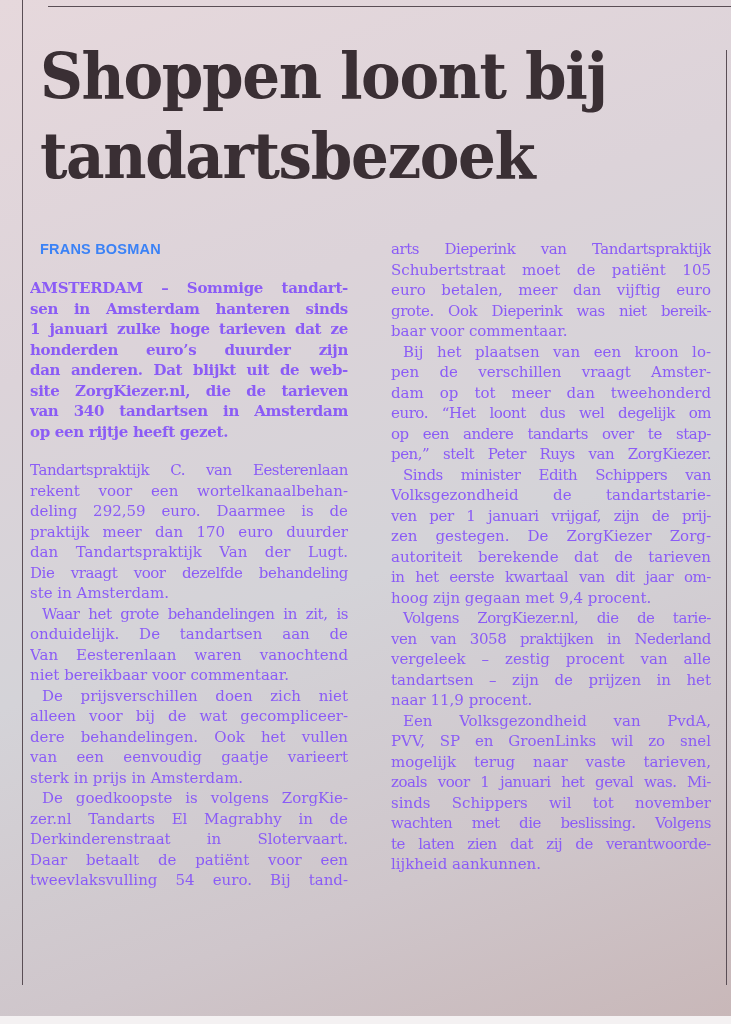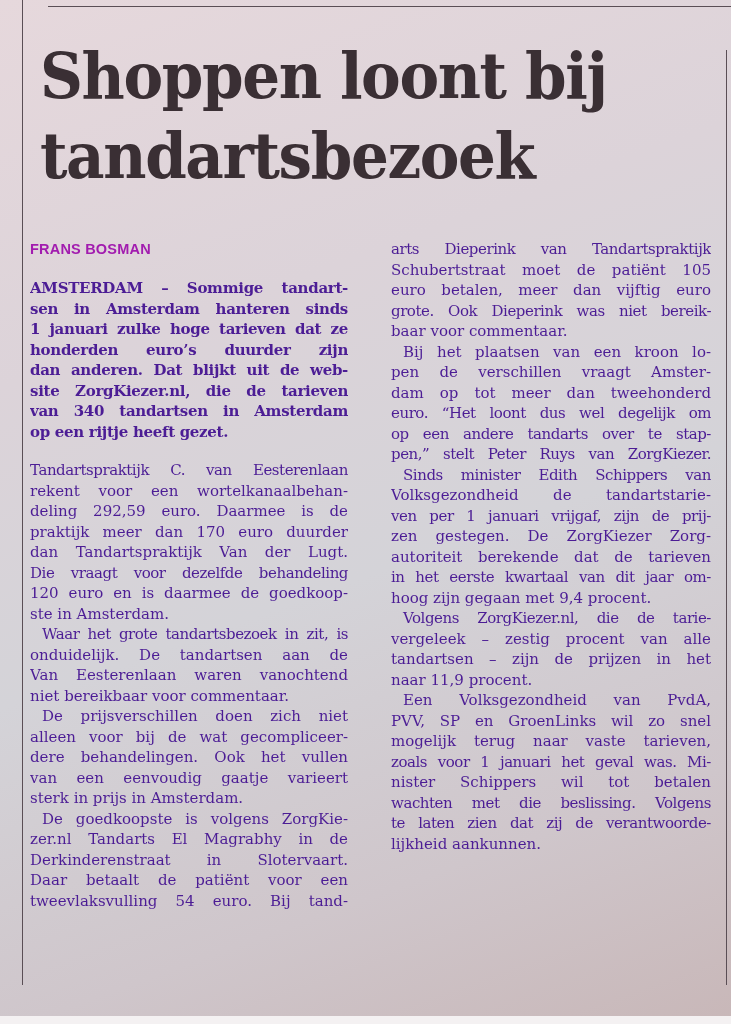--- a/index.html
+++ b/index.html
@@ -57,34 +57,34 @@
     font-weight: bold;
     font-size: 64px;
     line-height: 80px;
     letter-spacing: -1.5px;
     color: #3a2f34;
     transform: scaleX(0.93);
     transform-origin: left top;
   }
   .byline {
     position: absolute;
-    left: 30px;
+    left: 40px;
     top: 241px;
     font-family: "Liberation Sans", sans-serif;
     font-weight: bold;
     font-size: 14.5px;
     letter-spacing: 0.2px;
-    color: #a21caf;
+    color: #3b82f6;
   }
   .col {
     position: absolute;
     font-family: "DejaVu Serif", serif;
     font-size: 15px;
     line-height: 20.5px;
-    color: #4c1d95;
+    color: #8b5cf6;
   }
   .col-1 {
     left: 30px;
     top: 278px;
     width: 318px;
   }
   .col-2 {
     left: 391px;
     top: 239px;
     width: 320px;
@@ -143,25 +143,24 @@
   </div>
   <span class="gap"></span>
 
   <div>
     <span class="line narrow">Tandartspraktijk C. van Eesterenlaan</span>
     <span class="line">rekent voor een wortelkanaalbehan-</span>
     <span class="line">deling 292,59 euro. Daarmee is de</span>
     <span class="line">praktijk meer dan 170 euro duurder</span>
     <span class="line">dan Tandartspraktijk Van der Lugt.</span>
     <span class="line narrow">Die vraagt voor dezelfde behandeling</span>
-    <span class="line">120 euro en is daarmee de goedkoop-</span>
     <span class="line last">ste in Amsterdam.</span>
   </div>
   <div>
-    <span class="line indent narrow">Waar het grote tandartsbezoek in zit, is</span>
+    <span class="line indent narrow">Waar het grote behandelingen in zit, is</span>
     <span class="line">onduidelijk. De tandartsen aan de</span>
     <span class="line">Van Eesterenlaan waren vanochtend</span>
     <span class="line last">niet bereikbaar voor commentaar.</span>
   </div>
   <div>
     <span class="line indent">De prijsverschillen doen zich niet</span>
     <span class="line">alleen voor bij de wat gecompliceer-</span>
     <span class="line">dere behandelingen. Ook het vullen</span>
     <span class="line">van een eenvoudig gaatje varieert</span>
     <span class="line last">sterk in prijs in Amsterdam.</span>
@@ -195,27 +194,28 @@
     <span class="line indent narrow">Sinds minister Edith Schippers van</span>
     <span class="line">Volksgezondheid de tandartstarie-</span>
     <span class="line narrow">ven per 1 januari vrijgaf, zijn de prij-</span>
     <span class="line">zen gestegen. De ZorgKiezer Zorg-</span>
     <span class="line">autoriteit berekende dat de tarieven</span>
     <span class="line narrow">in het eerste kwartaal van dit jaar om-</span>
     <span class="line last">hoog zijn gegaan met 9,4 procent.</span>
   </div>
   <div>
     <span class="line indent narrow">Volgens ZorgKiezer.nl, die de tarie-</span>
+    <span class="line narrow">ven van 3058 praktijken in Nederland</span>
     <span class="line">vergeleek – zestig procent van alle</span>
     <span class="line">tandartsen – zijn de prijzen in het</span>
     <span class="line last">naar 11,9 procent.</span>
   </div>
   <div>
     <span class="line indent">Een Volksgezondheid van PvdA,</span>
     <span class="line">PVV, SP en GroenLinks wil zo snel</span>
     <span class="line">mogelijk terug naar vaste tarieven,</span>
     <span class="line narrow">zoals voor 1 januari het geval was. Mi-</span>
-    <span class="line">nister Schippers wil tot betalen</span>
+    <span class="line">sinds Schippers wil tot november</span>
     <span class="line narrow">wachten met die beslissing. Volgens</span>
     <span class="line narrow">te laten zien dat zij de verantwoorde-</span>
     <span class="line last">lijkheid aankunnen.</span>
   </div>
 </div>
 
 </body></html>

